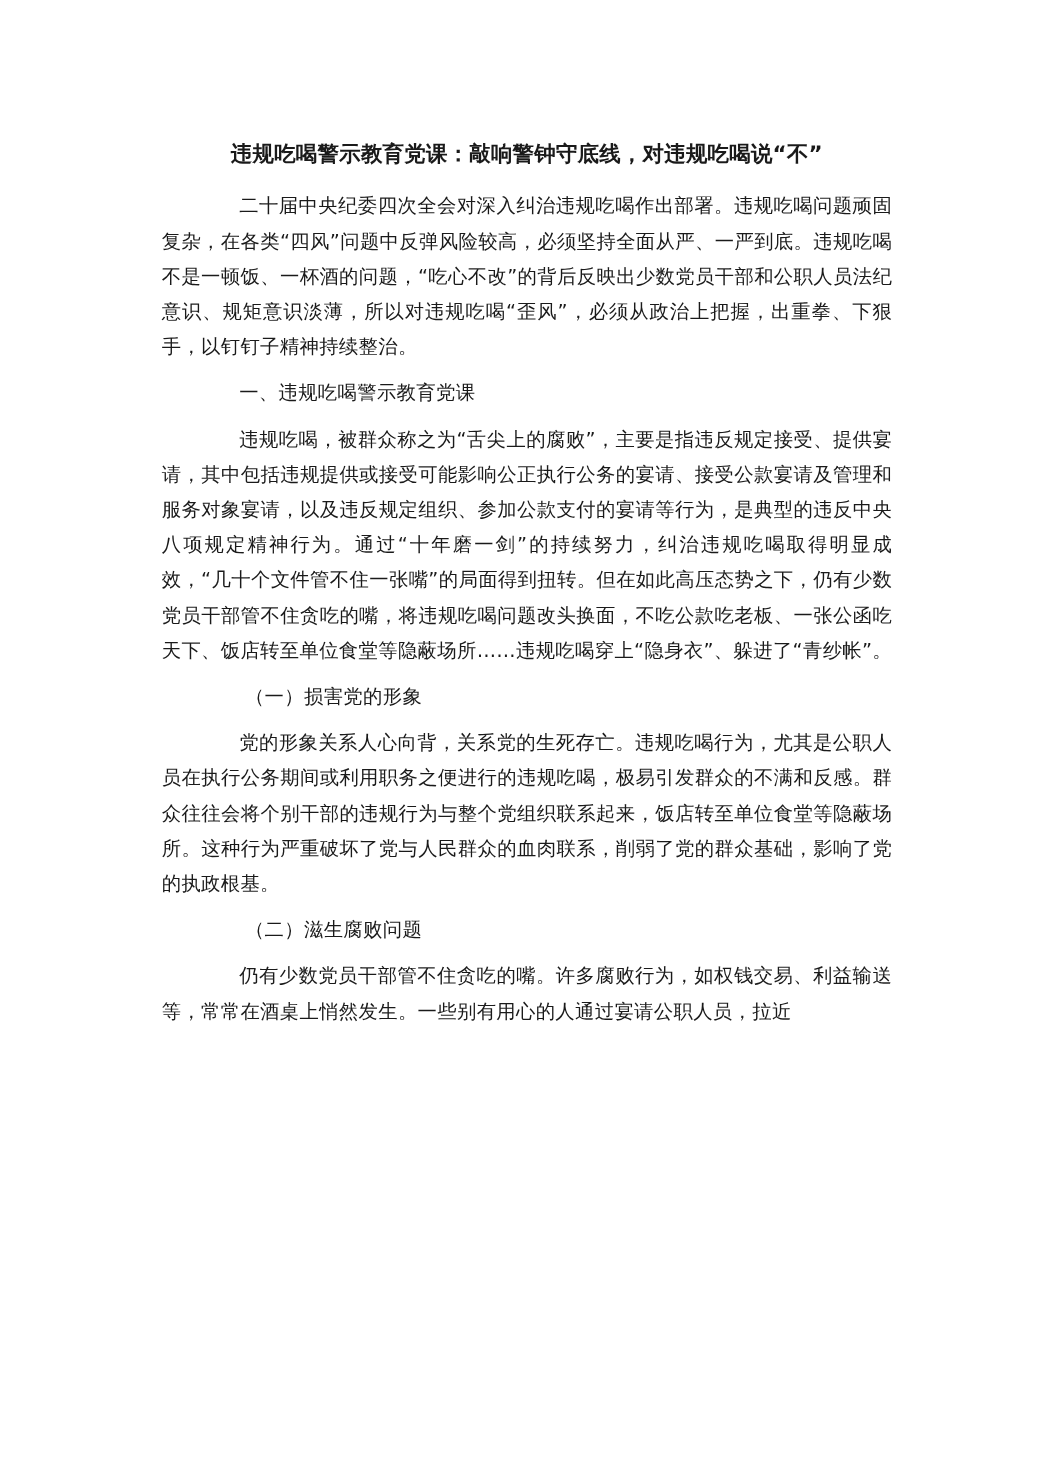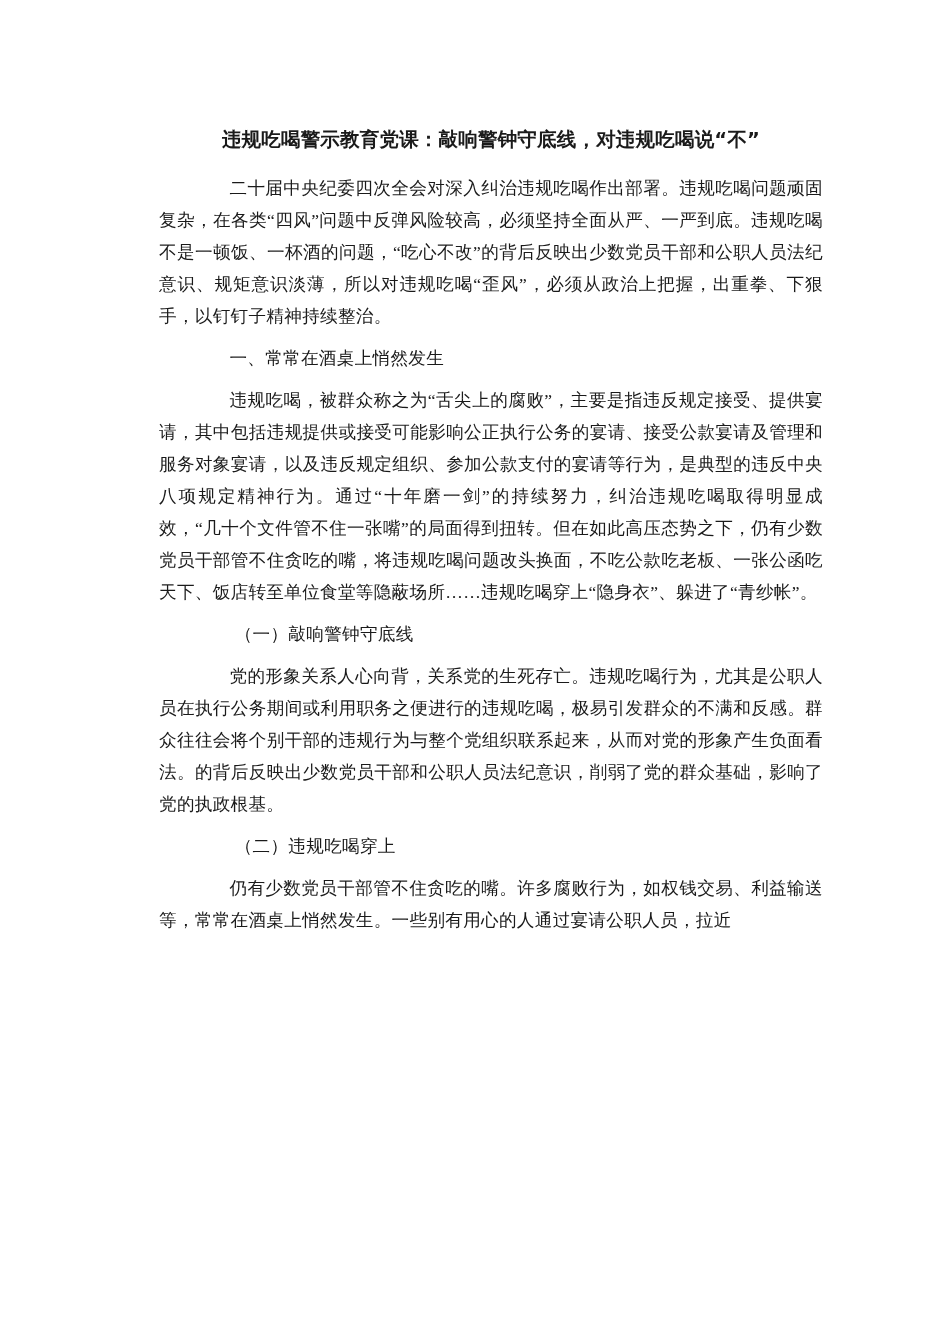--- a/index.html
+++ b/index.html
@@ -10,21 +10,21 @@
     body {
       width: 950px;
       height: 1344px;
       overflow: hidden;
       position: relative;
       font-family: "DejaVu Sans", "Liberation Sans", sans-serif;
       color: #1a1a1a;
     }
     .page {
       position: absolute;
-      left: 159px;
+      left: 147px;
       top: 124px;
       width: 664px;
     }
     .doc-title {
       font-size: 19.5px;
       font-weight: bold;
       text-align: center;
       margin: 0 0 16px 0;
       line-height: 32px;
       letter-spacing: 0.2px;
@@ -33,21 +33,20 @@
     .para {
       font-size: 17.6px;
       line-height: 32px;
       text-align: justify;
       text-indent: 2em;
       margin: 0 0 10px 0;
       letter-spacing: 0.3px;
     }
     .para.indent-deep {
       text-indent: 4em;
-      font-family: Liberation Serif, serif;
     }
     .heading {
       font-size: 17.6px;
       line-height: 32px;
       margin: 0 0 10px 0;
       text-indent: 4em;
       letter-spacing: 0.3px;
     }
     .heading.sub {
       text-indent: 4.3em;
@@ -55,24 +54,24 @@
   </style>
 </head>
 <body>
 
 <div class="page">
   <h1 class="doc-title">违规吃喝警示教育党课：敲响警钟守底线，对违规吃喝说“不”</h1>
 
 
   <p class="para indent-deep">二十届中央纪委四次全会对深入纠治违规吃喝作出部署。违规吃喝问题顽固复杂，在各类“四风”问题中反弹风险较高，必须坚持全面从严、一严到底。违规吃喝不是一顿饭、一杯酒的问题，“吃心不改”的背后反映出少数党员干部和公职人员法纪意识、规矩意识淡薄，所以对违规吃喝“歪风”，必须从政治上把握，出重拳、下狠手，以钉钉子精神持续整治。</p>
 
-  <p class="heading">一、常常在酒桌上悄然发生</p>
+  <p class="heading">一、违规吃喝警示教育党课</p>
 
   <p class="para indent-deep">违规吃喝，被群众称之为“舌尖上的腐败”，主要是指违反规定接受、提供宴请，其中包括违规提供或接受可能影响公正执行公务的宴请、接受公款宴请及管理和服务对象宴请，以及违反规定组织、参加公款支付的宴请等行为，是典型的违反中央八项规定精神行为。通过“十年磨一剑”的持续努力，纠治违规吃喝取得明显成效，“几十个文件管不住一张嘴”的局面得到扭转。但在如此高压态势之下，仍有少数党员干部管不住贪吃的嘴，将违规吃喝问题改头换面，不吃公款吃老板、一张公函吃天下、饭店转至单位食堂等隐蔽场所……违规吃喝穿上“隐身衣”、躲进了“青纱帐”。</p>
 
-  <p class="heading sub">（一）敲响警钟守底线</p>
+  <p class="heading sub">（一）损害党的形象</p>
 
-  <p class="para indent-deep">党的形象关系人心向背，关系党的生死存亡。违规吃喝行为，尤其是公职人员在执行公务期间或利用职务之便进行的违规吃喝，极易引发群众的不满和反感。群众往往会将个别干部的违规行为与整个党组织联系起来，从而对党的形象产生负面看法。的背后反映出少数党员干部和公职人员法纪意识，削弱了党的群众基础，影响了党的执政根基。</p>
+  <p class="para indent-deep">党的形象关系人心向背，关系党的生死存亡。违规吃喝行为，尤其是公职人员在执行公务期间或利用职务之便进行的违规吃喝，极易引发群众的不满和反感。群众往往会将个别干部的违规行为与整个党组织联系起来，饭店转至单位食堂等隐蔽场所。这种行为严重破坏了党与人民群众的血肉联系，削弱了党的群众基础，影响了党的执政根基。</p>
 
-  <p class="heading sub">（二）违规吃喝穿上</p>
+  <p class="heading sub">（二）滋生腐败问题</p>
 
   <p class="para indent-deep">仍有少数党员干部管不住贪吃的嘴。许多腐败行为，如权钱交易、利益输送等，常常在酒桌上悄然发生。一些别有用心的人通过宴请公职人员，拉近</p>
 </div>
 
 </body></html>

